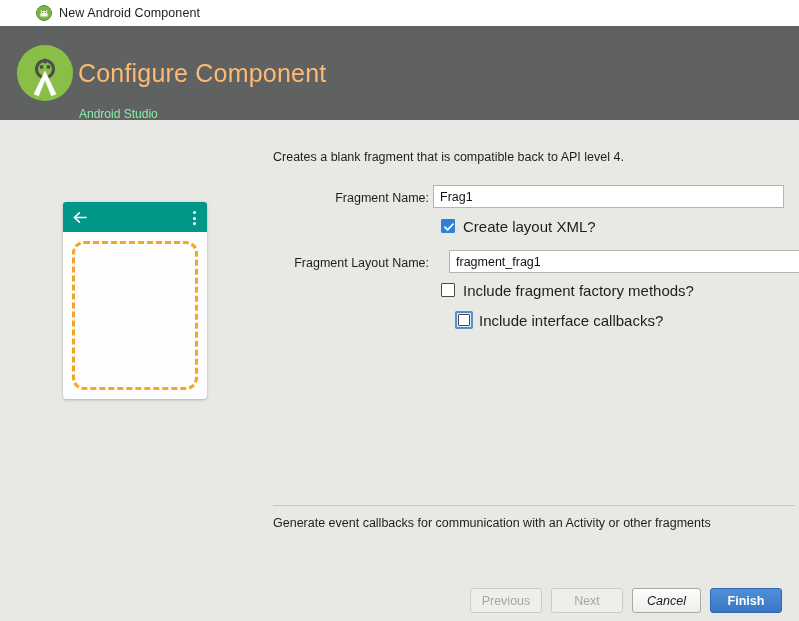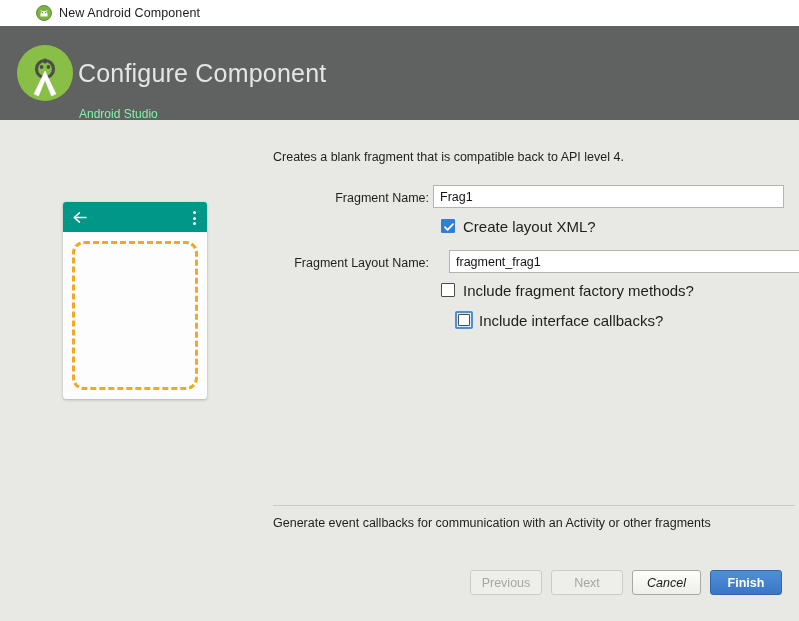--- a/index.html
+++ b/index.html
@@ -68,21 +68,21 @@
     left: 12px;
     top: 14px;
     width: 66px;
     height: 66px;
   }
   .banner-title {
     position: absolute;
     left: 78px;
     top: 47px;
     font-size: 25px;
-    color: #e5e5e5;
+    color: #fdba74;
     font-weight: normal;
     letter-spacing: 0.2px;
     line-height: 1;
     transform: translateY(-50%);
     white-space: nowrap;
   }
   .banner-sub {
     position: absolute;
     left: 79px;
     top: 88px;
@@ -263,21 +263,21 @@
   .buttonbar {
     position: absolute;
     left: 0;
     top: 570px;
     width: 799px;
     height: 51px;
     background: #e8e8e4;
   }
   .btn {
     position: absolute;
-    top: 0;
+    top: 18px;
     height: 25px;
     box-sizing: border-box;
     font-family: "Liberation Sans", sans-serif;
     font-size: 12.5px;
     border-radius: 3px;
     display: flex;
     align-items: center;
     justify-content: center;
     padding: 8px;
     white-space: nowrap;

